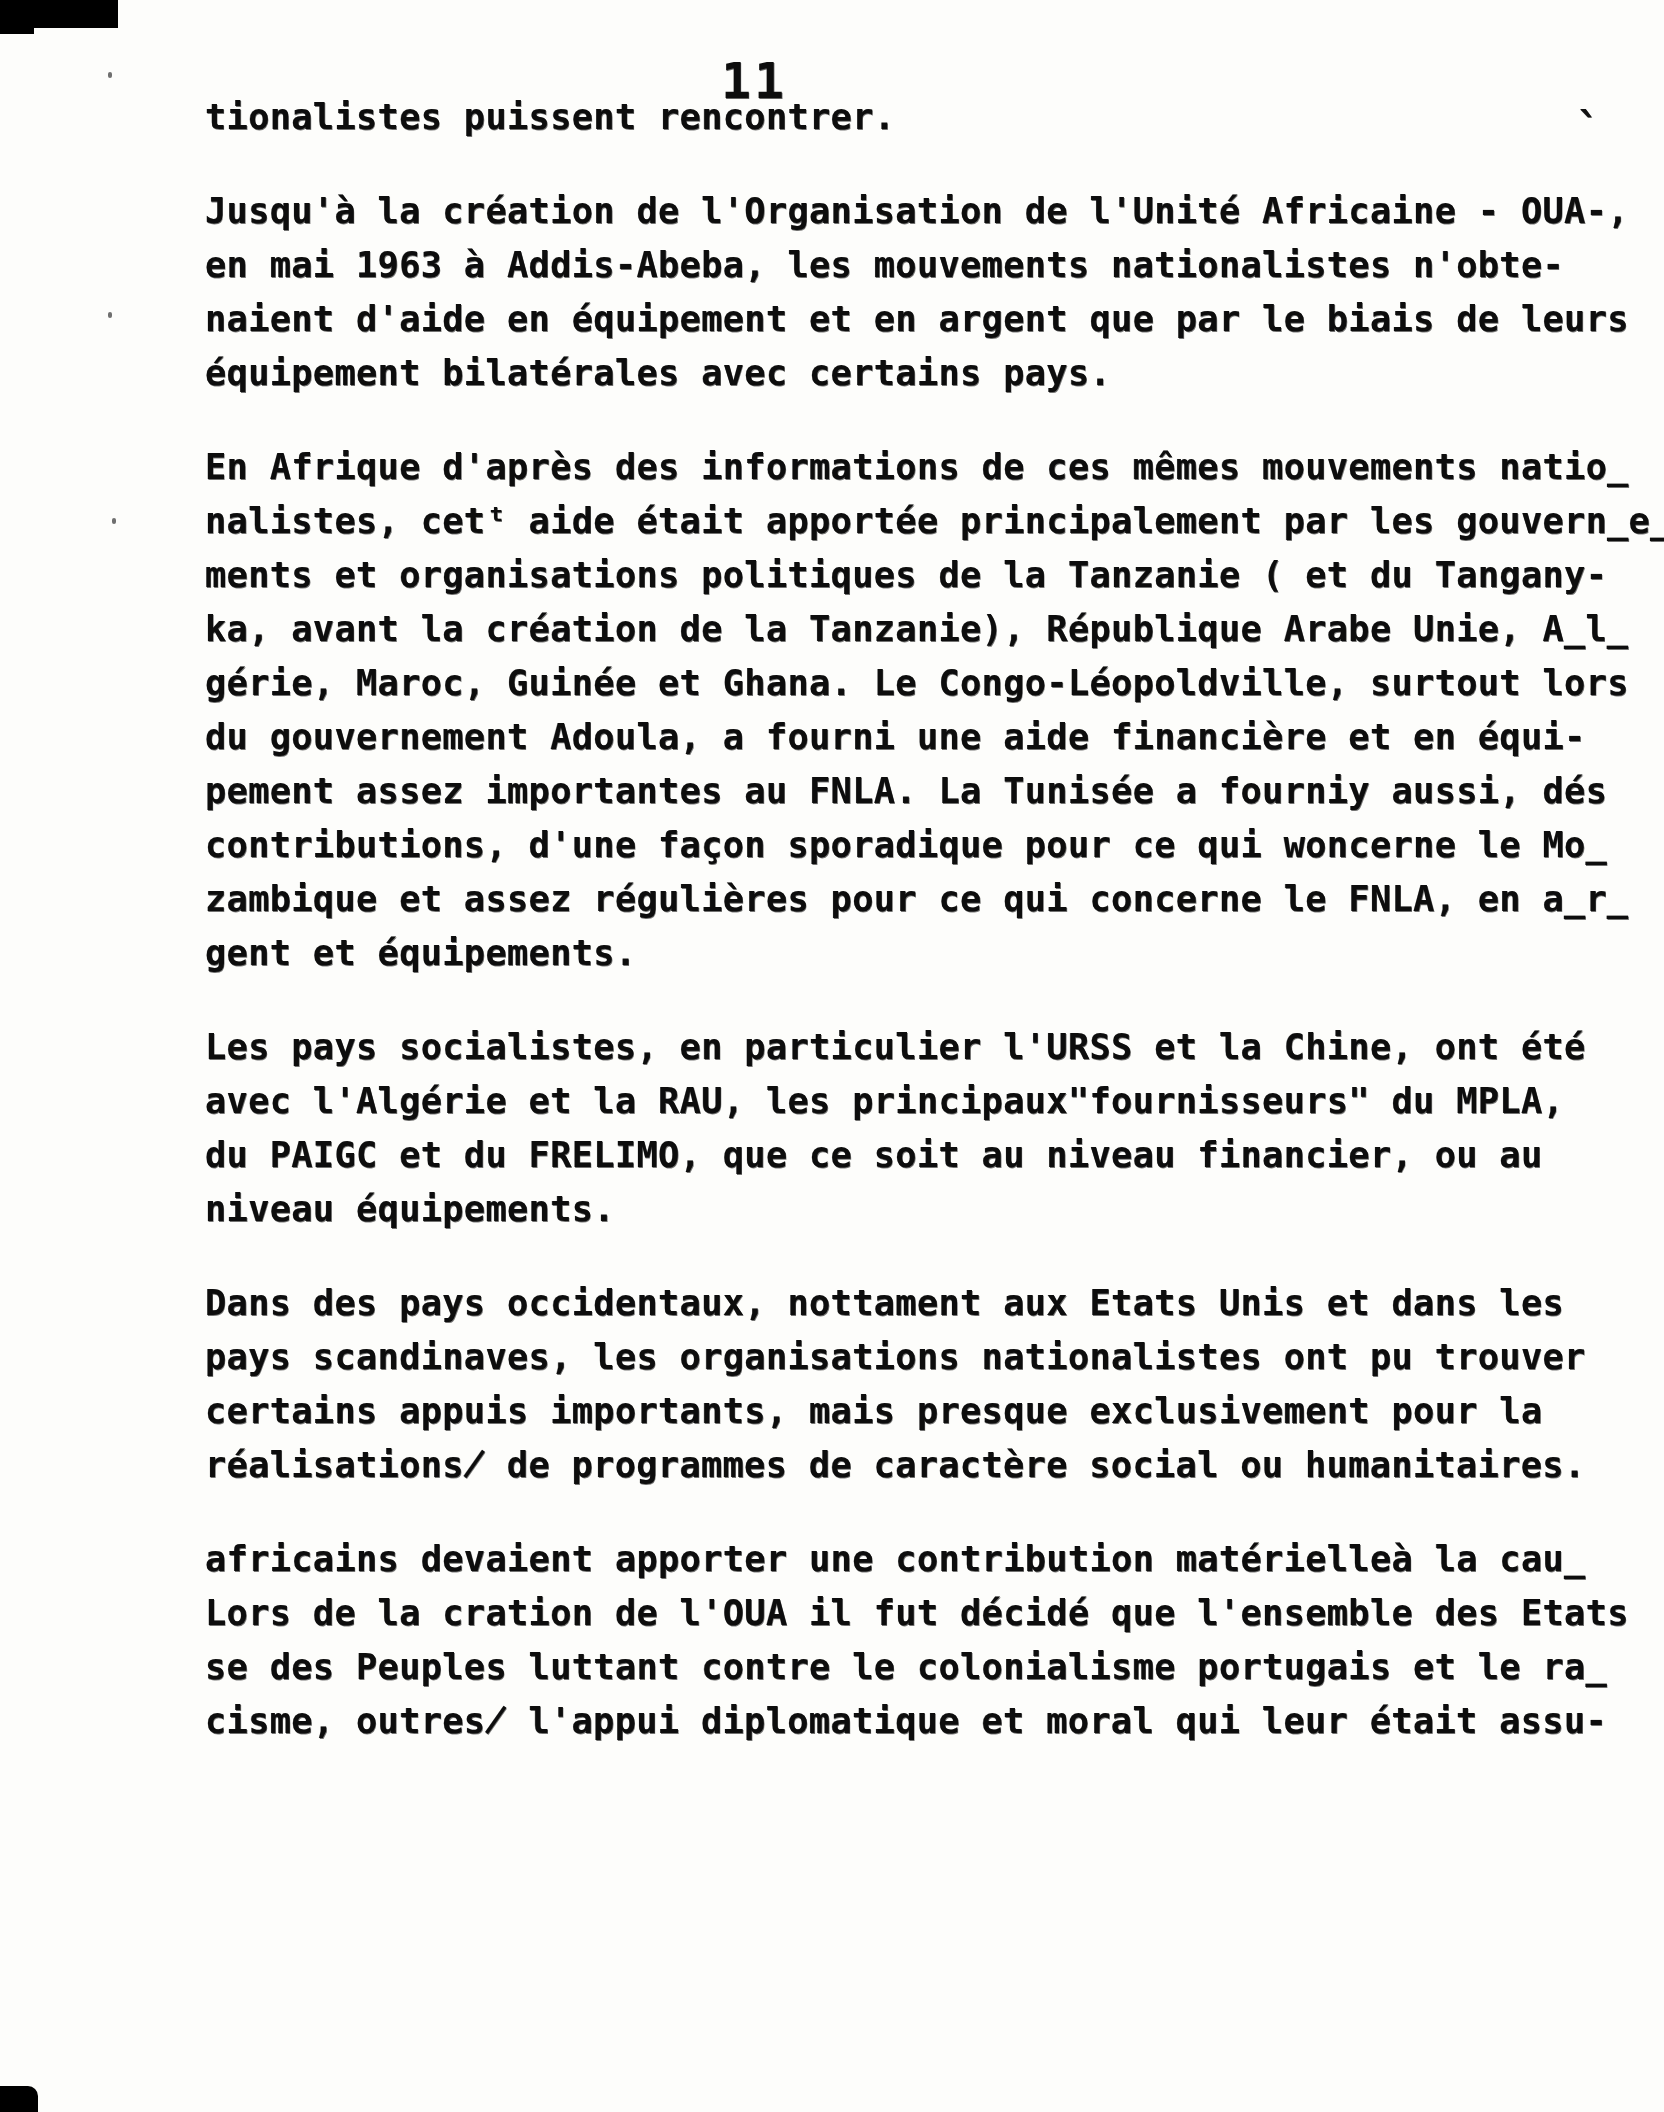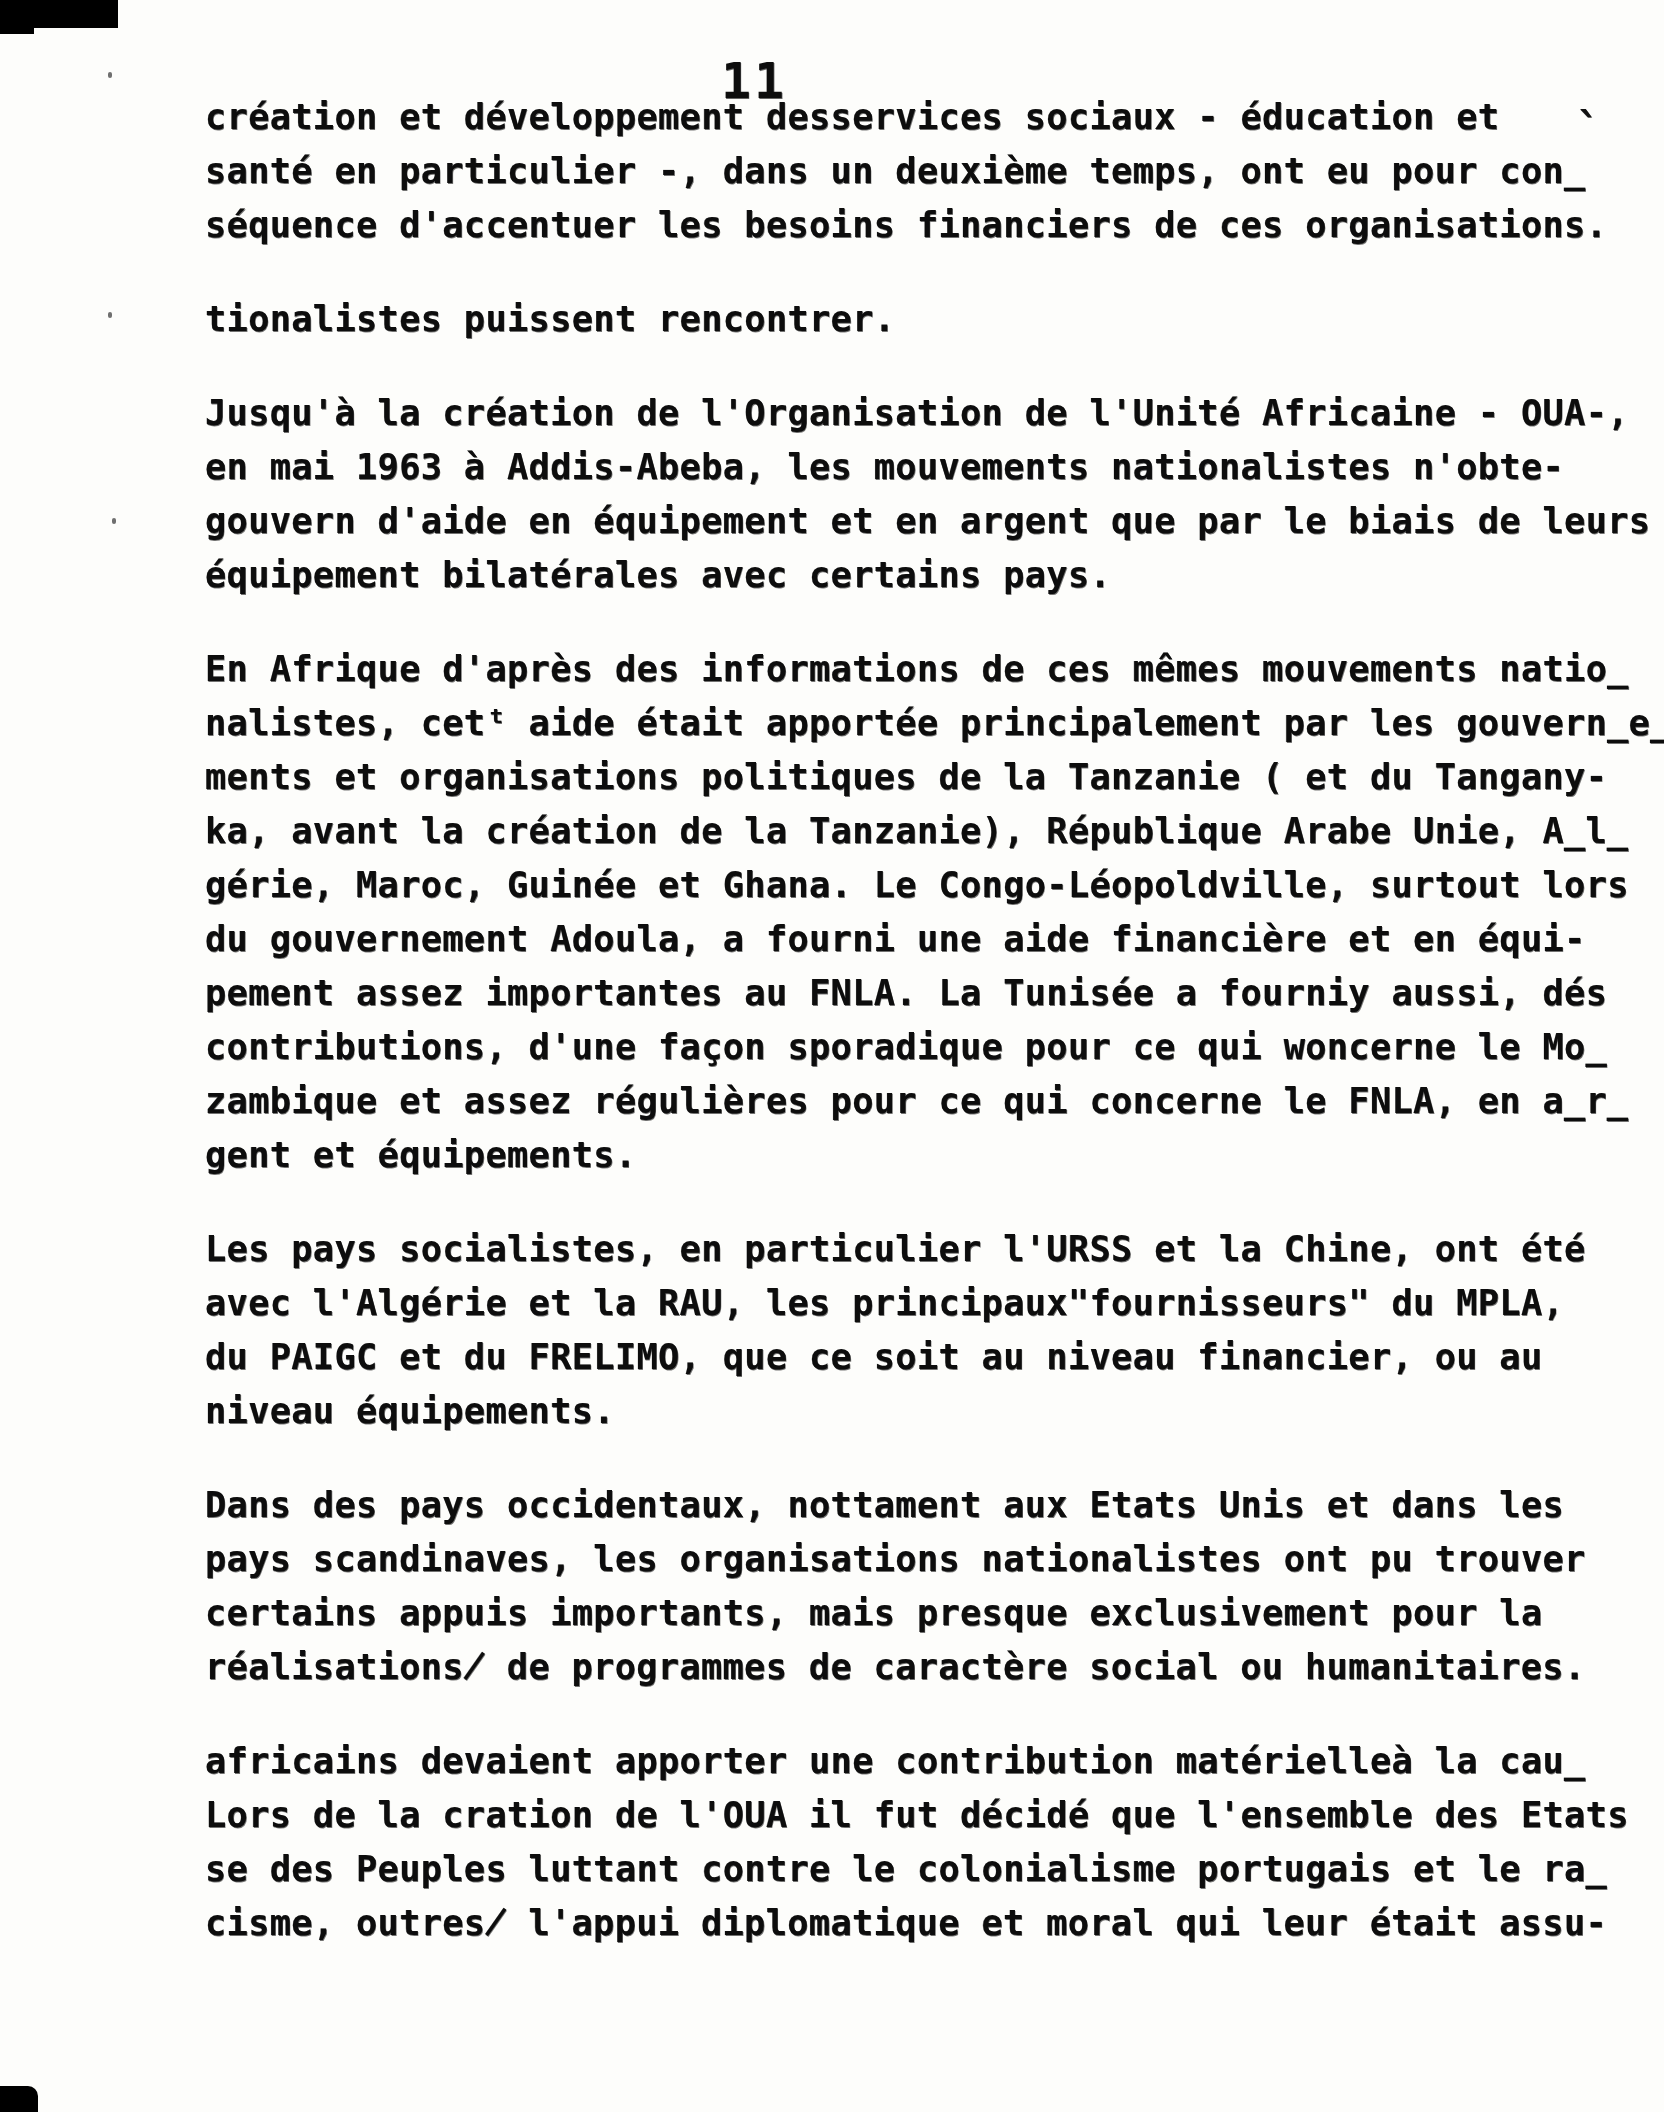--- a/index.html
+++ b/index.html
@@ -48,31 +48,26 @@
   <div class="corner-bottom"></div>
   <div class="stray-tick">`</div>
   <div class="speck sp1"></div>
   <div class="speck sp2"></div>
   <div class="speck sp3"></div>
 
   <div class="pageno">11</div>
 
   <div class="doc" id="doc">
       <div class="para">
-        <div class="line">création et développement desservices sociaux - éducation et</div>
-        <div class="line">santé en particulier -, dans un deuxième temps, ont eu pour con̲</div>
-        <div class="line">séquence d'accentuer les besoins financiers de ces organisations.</div>
-      </div>
-      <div class="para">
         <div class="line">tionalistes puissent rencontrer.</div>
       </div>
       <div class="para">
         <div class="line">Jusqu'à la création de l'Organisation de l'Unité Africaine - OUA-,</div>
         <div class="line">en mai 1963 à Addis-Abeba, les mouvements nationalistes n'obte-</div>
-        <div class="line">gouvern d'aide en équipement et en argent que par le biais de leurs</div>
+        <div class="line">naient d'aide en équipement et en argent que par le biais de leurs</div>
         <div class="line">équipement bilatérales avec certains pays.</div>
       </div>
       <div class="para">
         <div class="line">En Afrique d'après des informations de ces mêmes mouvements natio̲</div>
         <div class="line">nalistes, cetᵗ aide était apportée principalement par les gouvern̲e̲</div>
         <div class="line">ments et organisations politiques de la Tanzanie ( et du Tangany-</div>
         <div class="line">ka, avant la création de la Tanzanie), République Arabe Unie, A̲l̲</div>
         <div class="line">gérie, Maroc, Guinée et Ghana. Le Congo-Léopoldville, surtout lors</div>
         <div class="line">du gouvernement Adoula, a fourni une aide financière et en équi-</div>
         <div class="line">pement assez importantes au FNLA. La Tunisée a fourniy aussi, dés</div>

